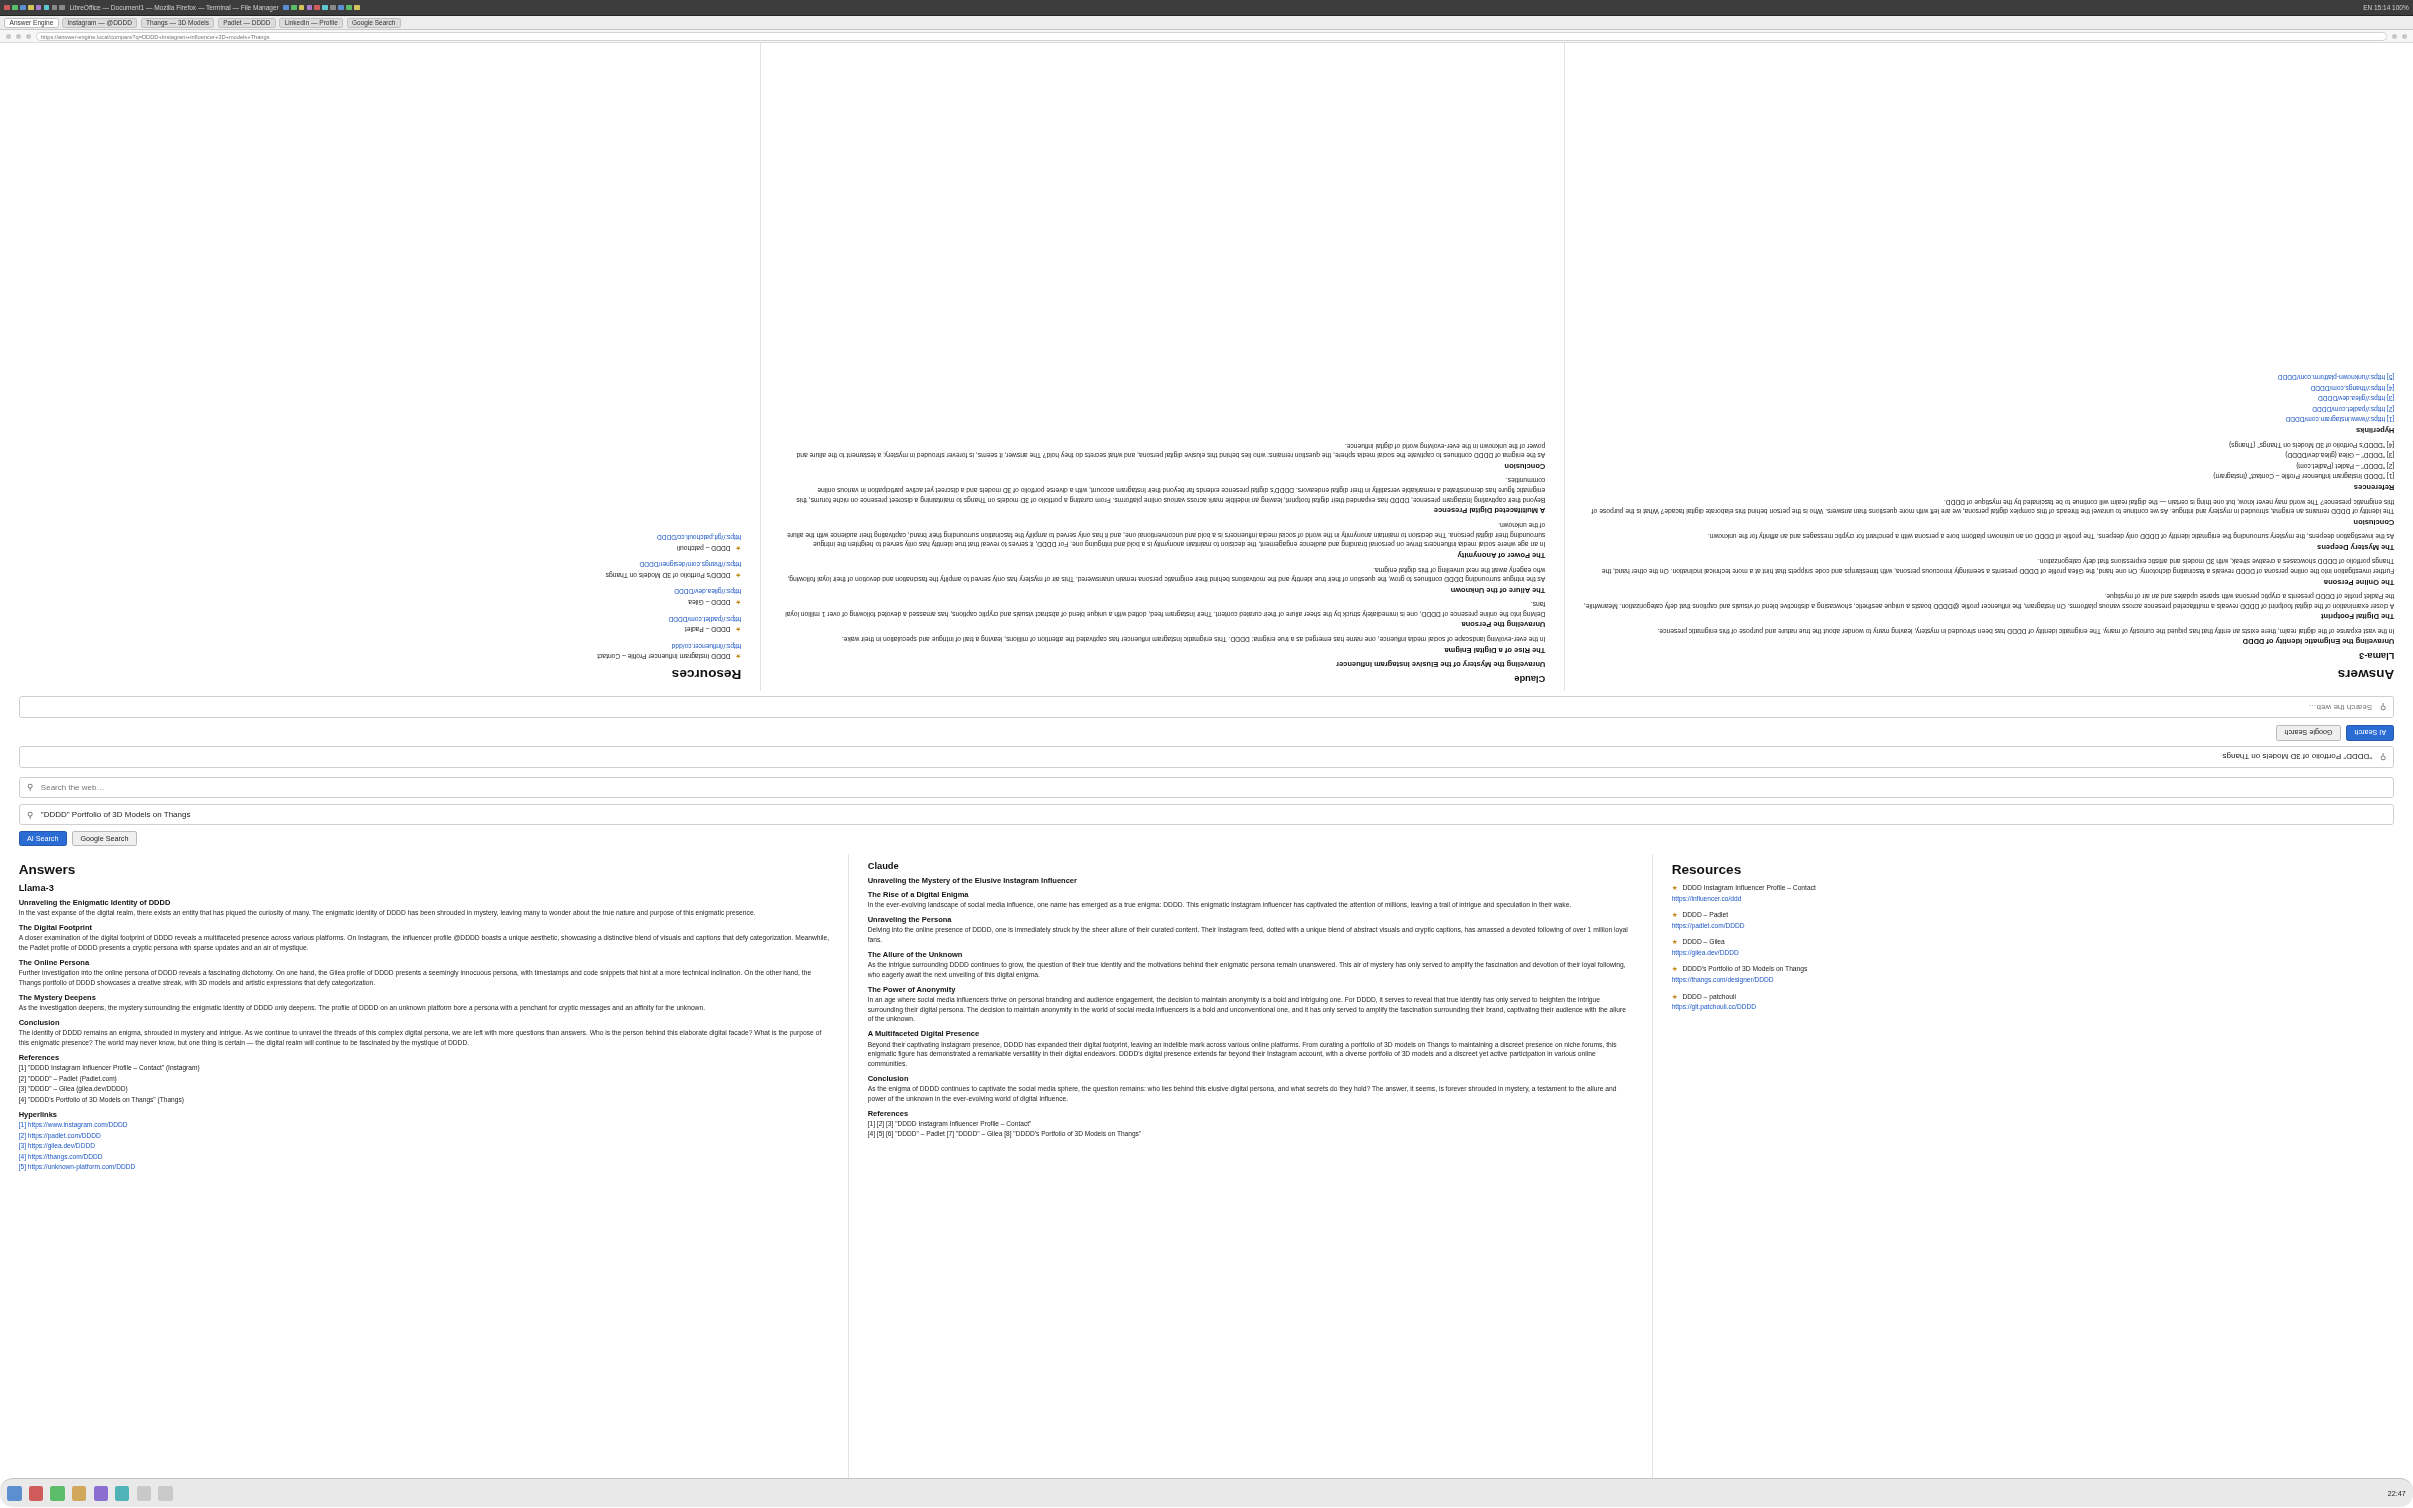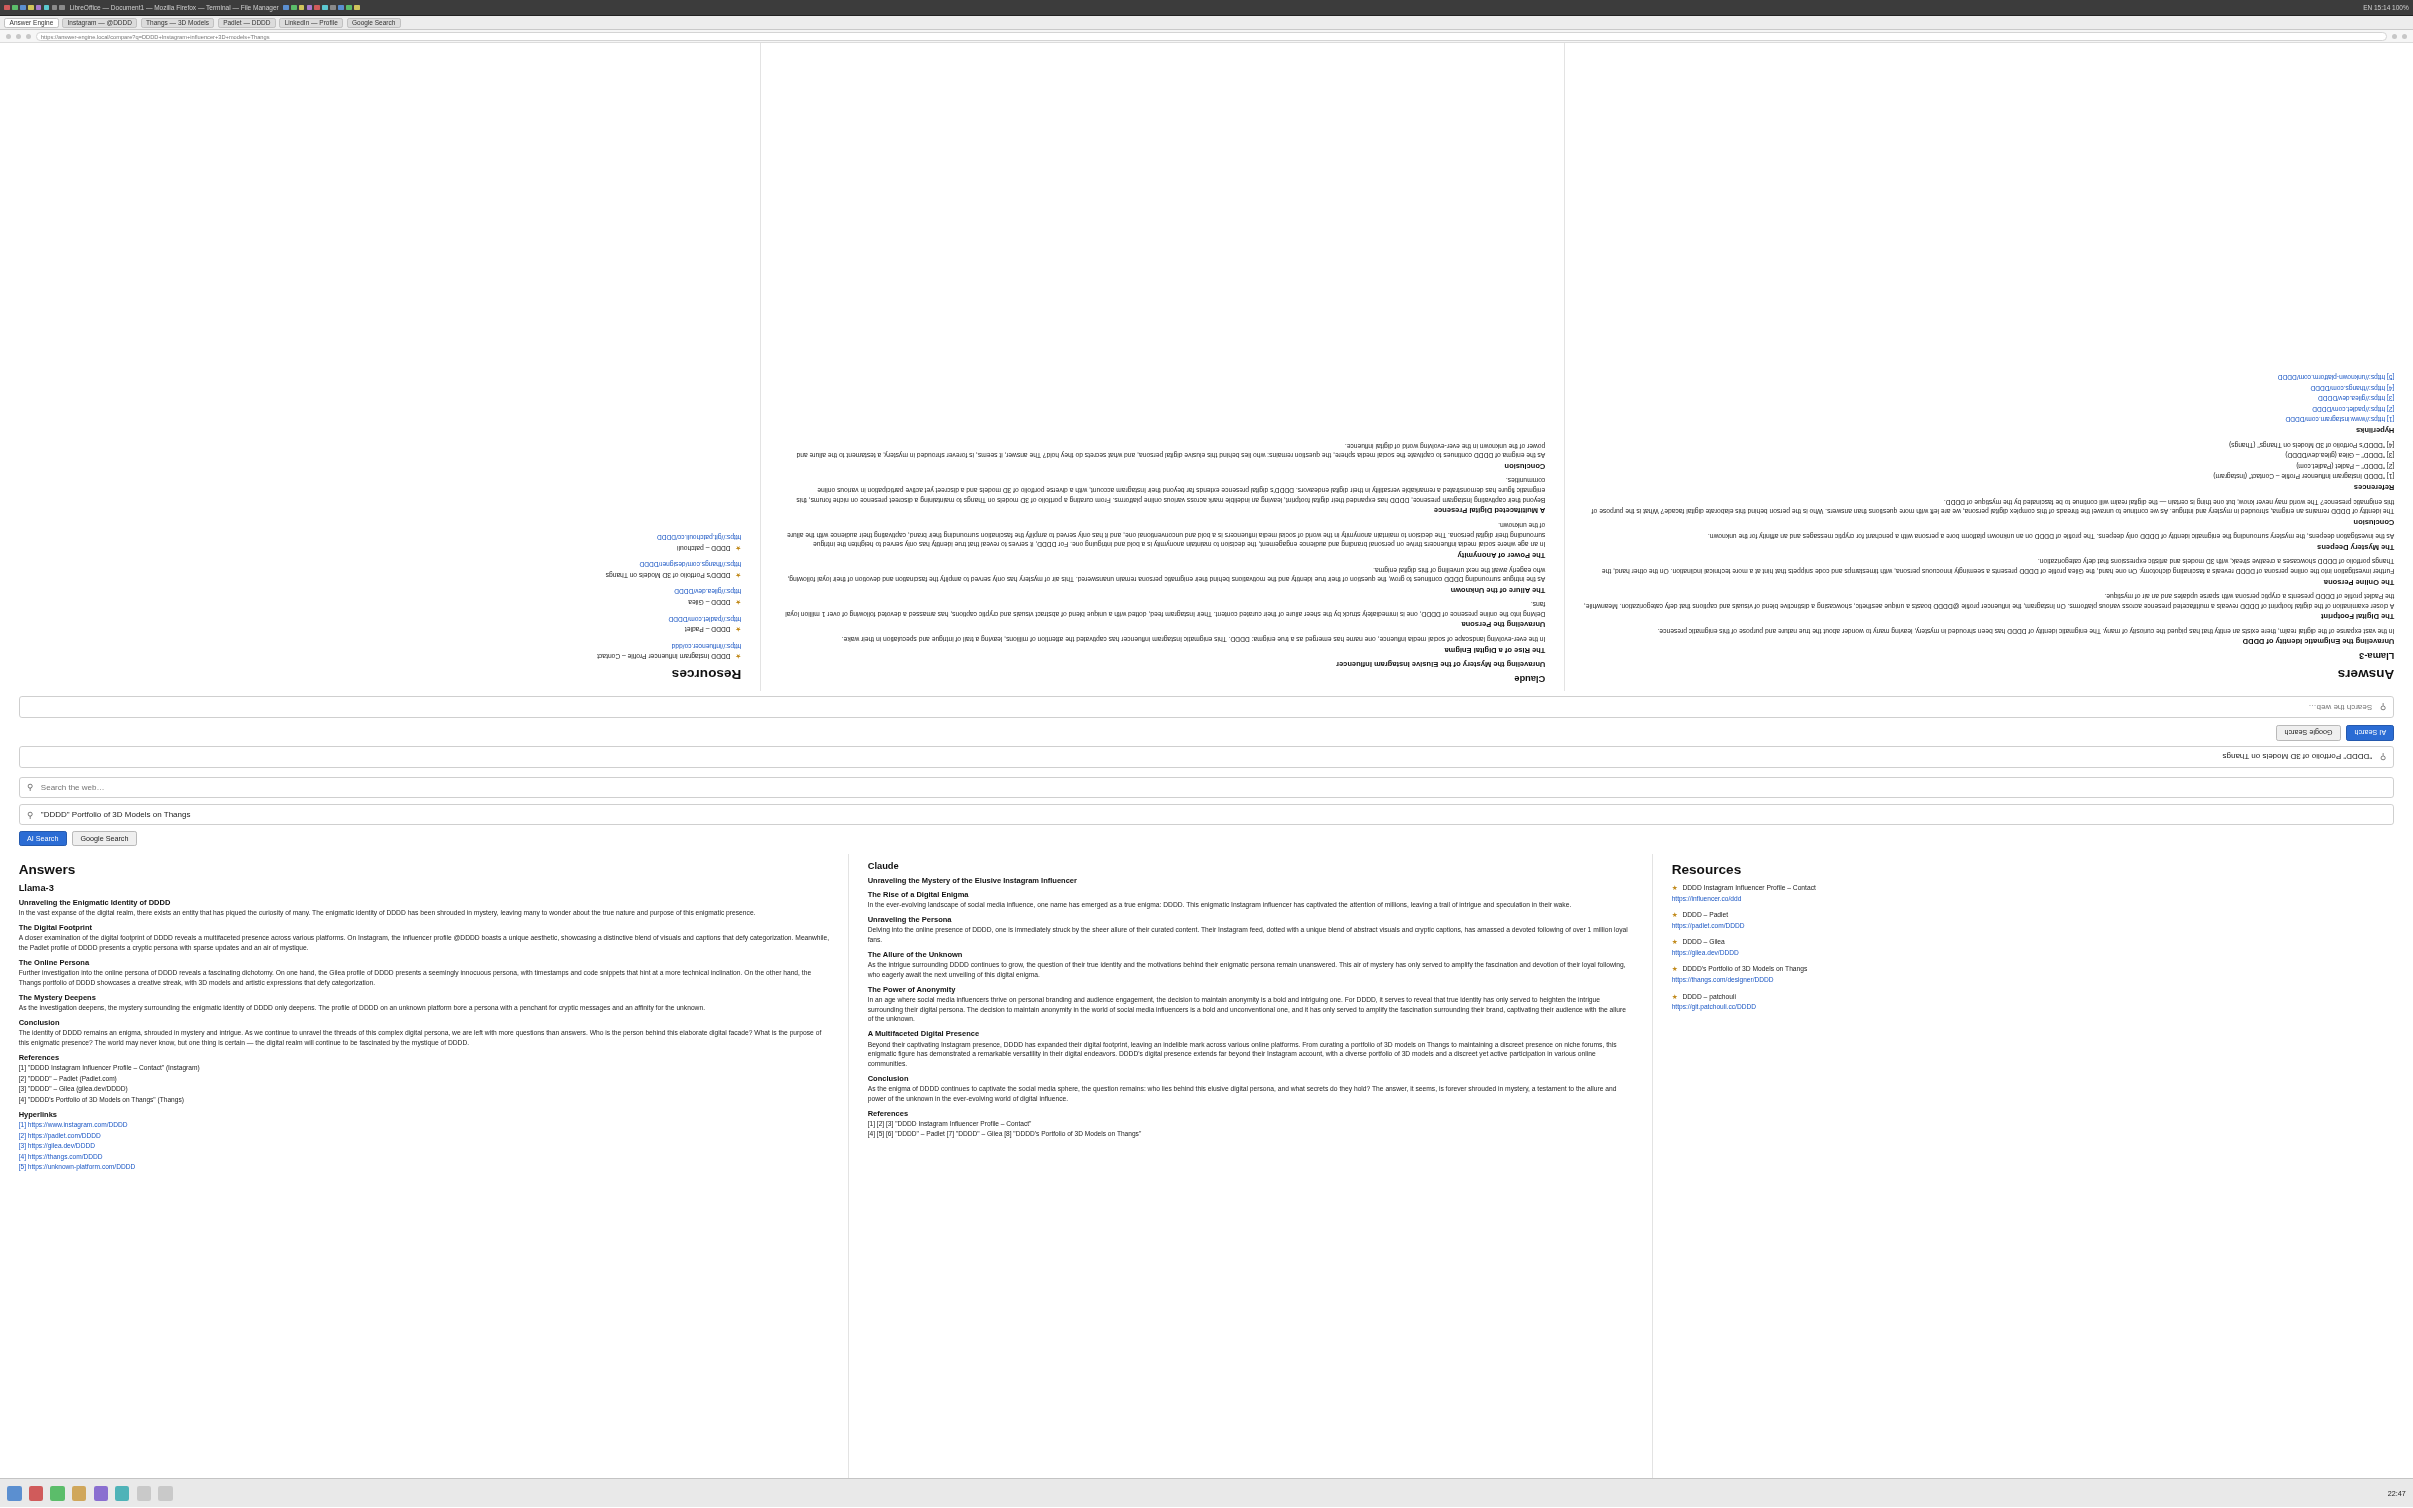--- a/index.html
+++ b/index.html
@@ -102,21 +102,21 @@
   .reslist .lnk { display:block; margin-top:1.4px; }
   .refs { margin:0; padding:0; list-style:none; font-size:6.6px; line-height:1.5; }
   .refs li { margin-bottom:0.7px; }
   .hyper { margin:0; padding:0; list-style:none; font-size:6.6px; line-height:1.5; }
   .hyper li { margin-bottom:0.7px; }
 
   
   .taskbar {
     position:absolute; left:0; bottom:0; width:2413px; height:29px;
     background:#e9e9e9; border-top:0.7px solid #c4c4c4;
-    display:flex; align-items:center; gap:7.2px; padding:0 7.2px; font-size:6.5px; color:#333;
+    display:flex; align-items:center; gap:7.2px; padding:0 7.2px; font-size:6.5px; color:#333;border-radius:13px;
   }
   .tbicon { width:14.4px; height:14.4px; border-radius:2.2px; background:#c9c9c9; }
   .tbicon.a{background:#5b8fd0;} .tbicon.b{background:#d05b5b;} .tbicon.c{background:#5bbd6a;}
   .tbicon.d{background:#d0a75b;} .tbicon.e{background:#8a6fd0;} .tbicon.f{background:#4fb3b8;}
   .clock { margin-left:auto; font-size:7.2px; color:#222; }
 </style>
 </head>
 <body>
 
 <div class="osbar">

